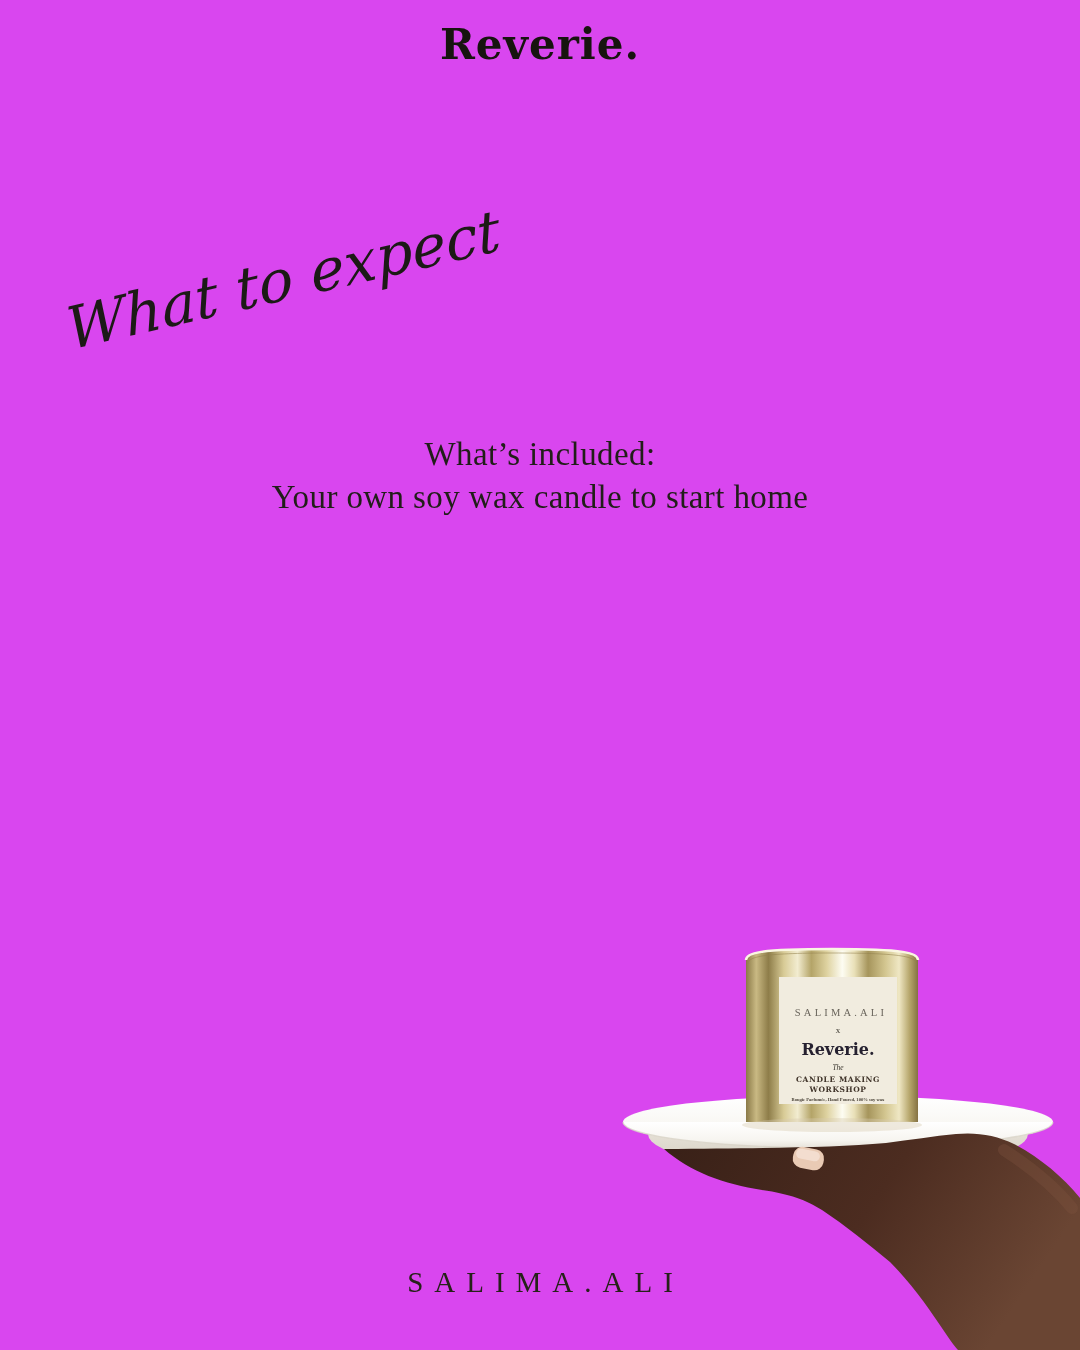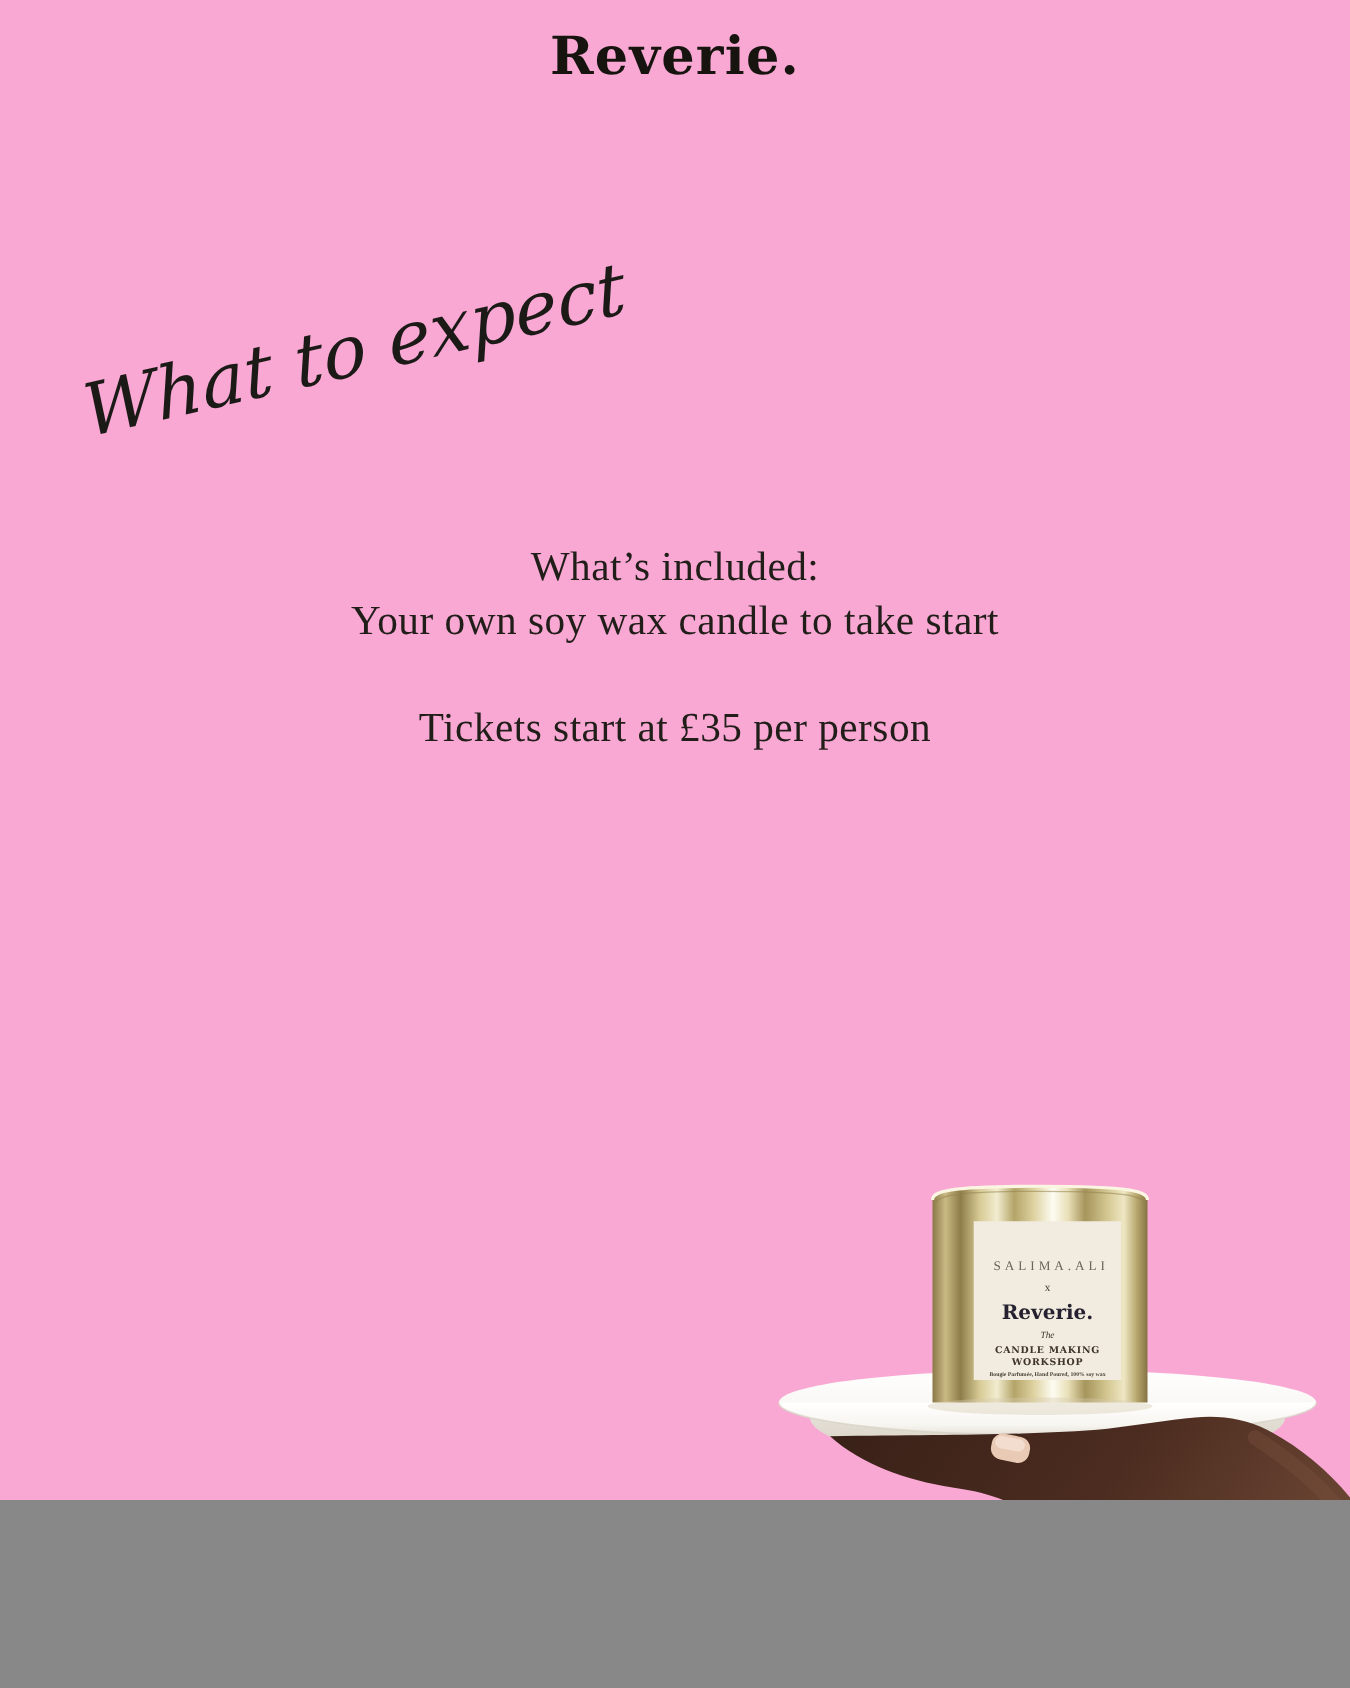--- a/index.html
+++ b/index.html
@@ -1,20 +1,20 @@
 <!DOCTYPE html>
 <html><head>
 <meta charset="utf-8">
 <style>
   html,body{margin:0;padding:0;background:#888;}
   .canvas{
     position:relative;
-    width:1080px;height:1200px;
+    width:1080px;height:1350px;
     margin:0 auto;
-    background:#f9a8d4;
+    background:#d946ef;
     overflow:hidden;
     font-family:"Liberation Serif", serif;
     color:#201d18;
   }
   .title{
     position:absolute;top:20px;left:0;width:100%;
     text-align:center;
     font-family:"DejaVu Serif", serif;
     font-weight:bold;
     font-size:42px;
@@ -59,23 +59,22 @@
 <body>
 
 <div class="canvas">
 
   <div class="title">Reverie.</div>
 
   <div class="script-heading">What to expect</div>
 
   <div class="body-text">
     <div class="line">What’s included:</div>
-    <div class="line">Your own soy wax candle to take start</div>
+    <div class="line">Your own soy wax candle to start home</div>
     <div class="gap"></div>
-    <div class="line">Tickets start at £35 per person</div>
     <div class="gap"></div>
   </div>
 
   <svg class="photo" viewBox="600 920 480 430" width="480" height="430" aria-hidden="true">
     <defs>
       <linearGradient id="gold" x1="0" y1="0" x2="1" y2="0">
         <stop offset="0" stop-color="#8a7947"></stop>
         <stop offset="0.06" stop-color="#c9b983"></stop>
         <stop offset="0.13" stop-color="#8e7d49"></stop>
         <stop offset="0.22" stop-color="#d8cb96"></stop>

